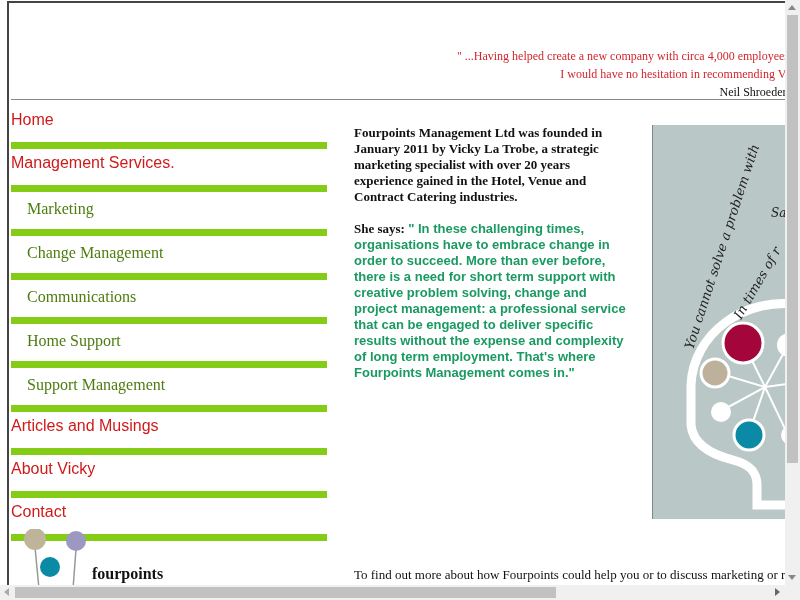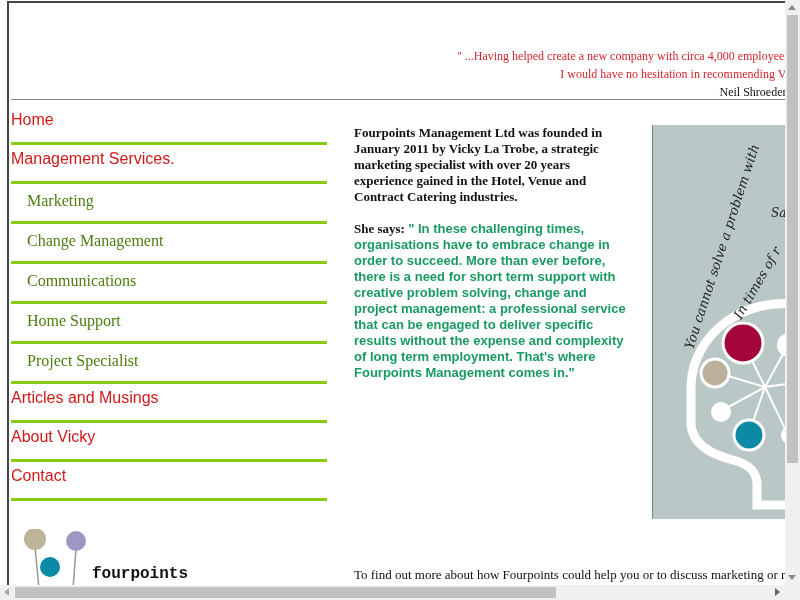--- a/index.html
+++ b/index.html
@@ -3,29 +3,29 @@
 <meta charset="utf-8">
 <style>
   html, body { margin:0; padding:0; }
   body { width:800px; height:600px; overflow:hidden; background:#fff; position:relative; font-family:"Liberation Serif", serif; }
   .viewport { position:absolute; left:0; top:0; width:785px; height:585px; overflow:hidden; background:#fff; }
   .page { position:absolute; left:7px; top:1px; width:900px; height:700px; border-left:2px solid #444; border-top:2px solid #444; background:#fff; }
   .quote { position:absolute; right:120px; top:44px; text-align:right; font-size:12px; line-height:18px; color:#d2262e; white-space:nowrap; }
   .quote .author { color:#111; }
   .quote-rule { position:absolute; left:2px; top:96px; width:900px; height:0; border-top:1px solid #888; }
   .nav { position:absolute; left:2px; top:104px; width:316px; }
-  .nav-item { display:block; border-bottom:3px solid #84cc16; height:35px; line-height:26px; margin-bottom:1px; white-space:nowrap; }
+  .nav-item { display:block; border-bottom:7px solid #84cc16; height:35px; line-height:26px; margin-bottom:1px; white-space:nowrap; }
   .nav-item.top { font-family:"Liberation Sans", sans-serif; font-size:16px; color:#d01a1a; }
   .nav-item.sub { font-family:"Liberation Serif", serif; font-size:16px; color:#4d7c0f; padding-left:16px; height:36px; line-height:32px; }
   .intro { position:absolute; left:345px; top:122px; width:275px; font-size:13px; line-height:16px; color:#111;font-weight:bold; }
   .intro p { margin:0 0 16px 0; }
   .green { font-family:"Liberation Sans", sans-serif; font-size:13px; line-height:15px; color:#1a9a62; }
   .art { position:absolute; left:643px; top:122px; width:150px; height:394px; background:#b9c7c7; border-left:1px solid #7a8a8a; overflow:hidden; }
   .logo { position:absolute; left:12px; top:526px; width:160px; height:60px; }
-  .logo-text { position:absolute; left:83px; top:562px; font-weight:bold; font-size:16px; color:#111;font-family:Liberation Mono, monospace; }
+  .logo-text { position:absolute; left:83px; top:562px; font-weight:bold; font-size:16px; color:#111; }
   .contact { position:absolute; left:345px; top:544px; font-size:13px; line-height:16px; color:#111; white-space:nowrap;margin-top:20px; }
   .vscroll { position:absolute; left:785px; top:0; width:15px; height:585px; background:#f0f0f0; }
   .vthumb { position:absolute; left:2px; top:15px; width:11px; height:448px; background:#c1c1c1; }
   .hscroll { position:absolute; left:0; top:585px; width:785px; height:15px; background:#f0f0f0; }
   .hthumb { position:absolute; left:15px; top:2px; width:541px; height:11px; background:#c1c1c1; }
   .corner { position:absolute; left:785px; top:585px; width:15px; height:15px; background:#f0f0f0; }
   .arrow { position:absolute; width:0; height:0; }
   .arrow.up { left:3px; top:5px; border-left:4px solid transparent; border-right:4px solid transparent; border-bottom:5px solid #888; }
   .arrow.down { left:3px; bottom:5px; border-left:4px solid transparent; border-right:4px solid transparent; border-top:5px solid #888; }
   .arrow.left { left:4px; top:3px; border-top:4px solid transparent; border-bottom:4px solid transparent; border-right:5px solid #aaa; }
@@ -44,21 +44,21 @@
     </div>
     <div class="quote-rule"></div>
 
     <div class="nav">
       <a class="nav-item top">Home</a>
       <a class="nav-item top">Management Services.</a>
       <a class="nav-item sub">Marketing</a>
       <a class="nav-item sub">Change Management</a>
       <a class="nav-item sub">Communications</a>
       <a class="nav-item sub">Home Support</a>
-      <a class="nav-item sub">Project Specialist</a>
+      <a class="nav-item sub">Support Management</a>
       <a class="nav-item top">Articles and Musings</a>
       <a class="nav-item top">About Vicky</a>
       <a class="nav-item top">Contact</a>
     </div>
 
     <div class="intro">
       <p>Fourpoints Management Ltd was founded in January 2011 by Vicky La Trobe, a strategic marketing specialist with over 20 years experience gained in the Hotel, Venue and Contract Catering industries.</p>
       <p><span>She says: </span><span class="green">" In these challenging times, organisations have to embrace change in order to succeed. More than ever before, there is a need for short term support with creative problem solving, change and project management: a professional service that can be engaged to deliver specific results without the expense and complexity of long term employment. That's where Fourpoints Management comes in."</span></p>
     </div>
 

